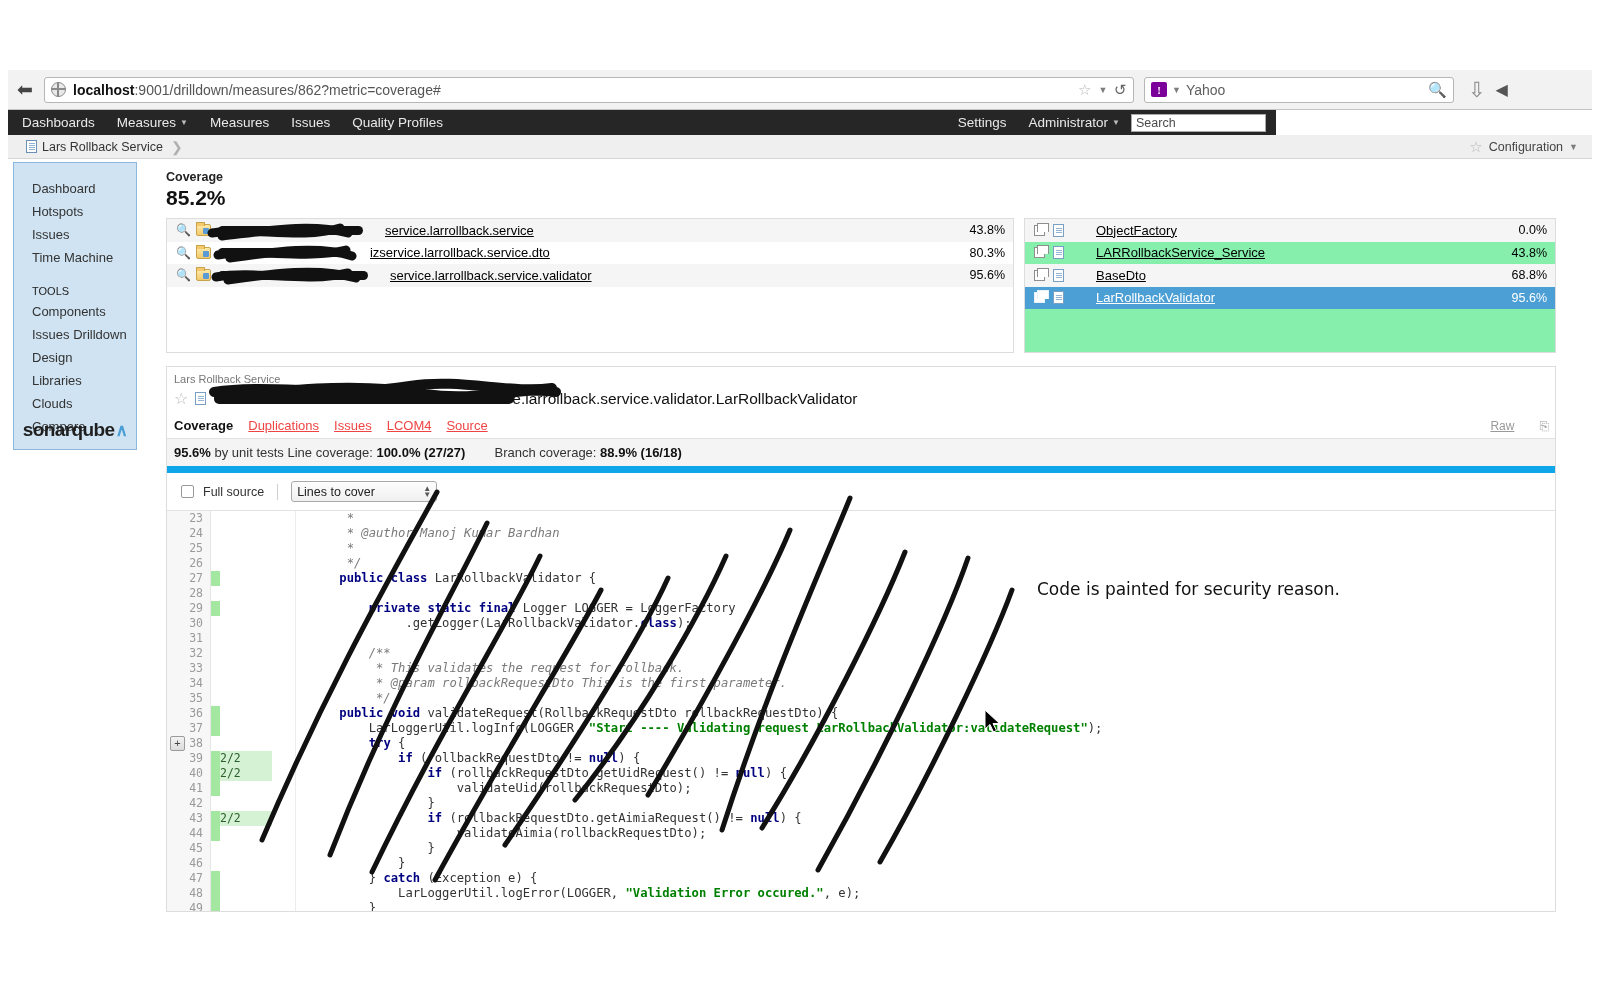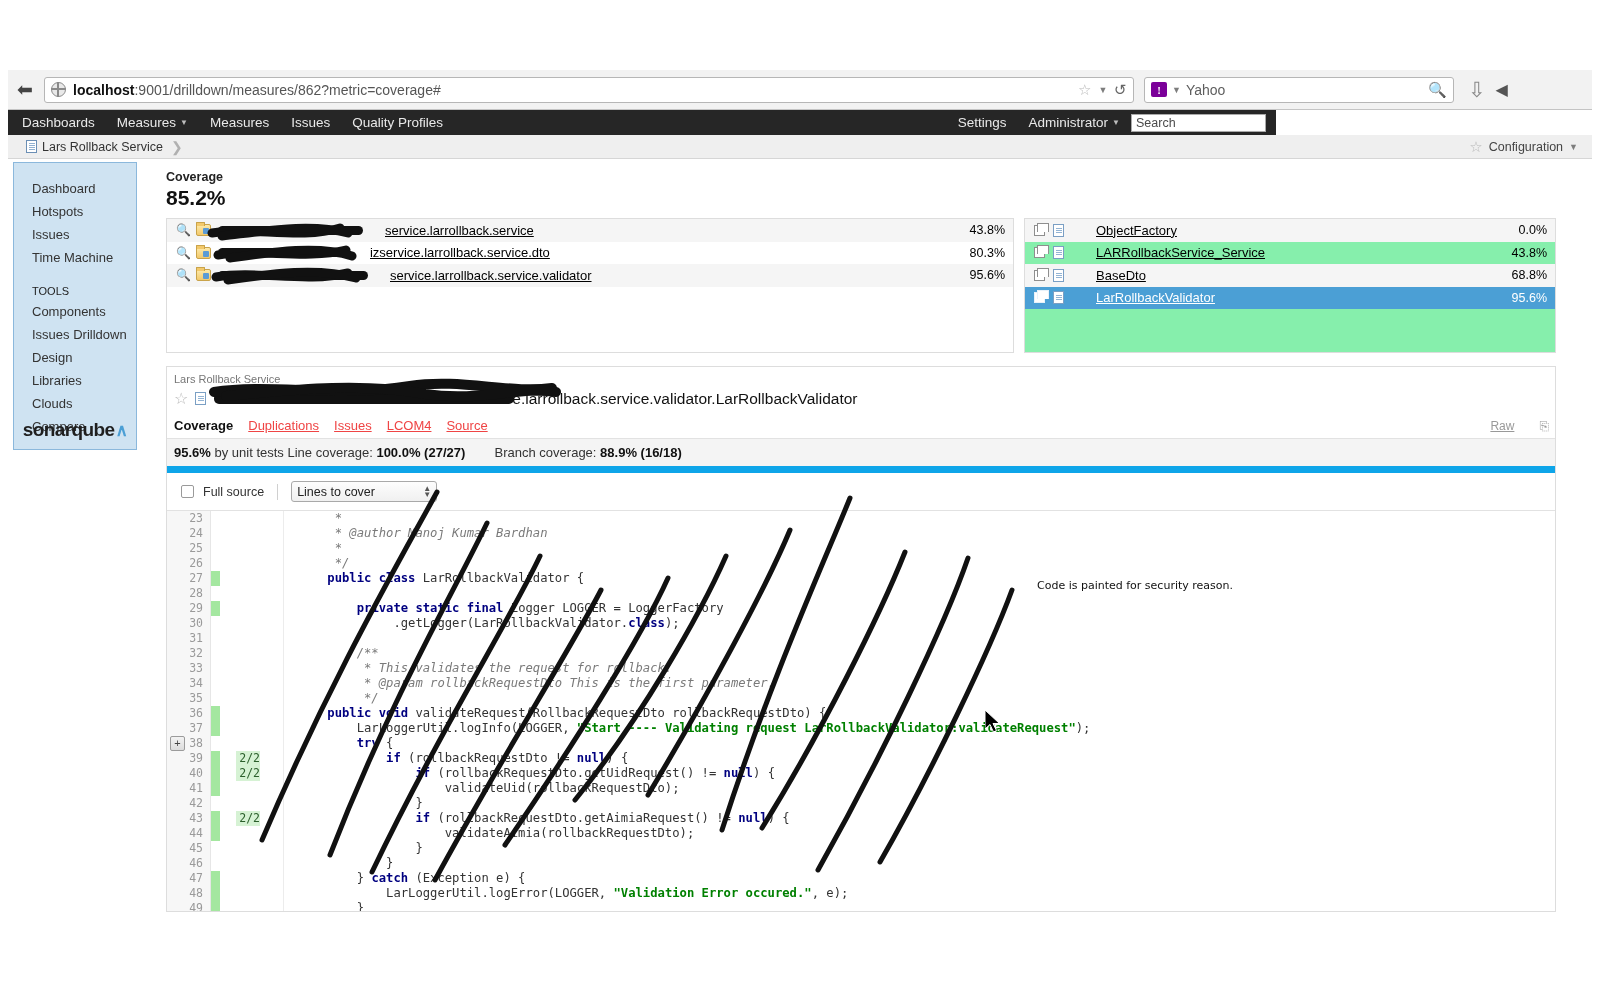--- a/index.html
+++ b/index.html
@@ -211,37 +211,37 @@
   #code-wrap { position: relative; height: 418px; overflow: hidden; background: #fff; }
   .code-line { display: flex; height: 15px; font-family: "DejaVu Sans Mono", monospace; font-size: 12.2px; }
   .ln {
     width: 44px; text-align: right; padding-right: 7px; color: #9a9a9a;
     background: #f7f7f7; border-right: 1px solid #e6e6e6; font-size: 11.5px;
     line-height: 15px; flex: none;
   }
   .cov { width: 9px; flex: none; }
   .cov.green { background: #a4e7a0; }
   .branch {
-    width: 24px; flex: none; font-size: 11.5px; line-height: 15px;
-    text-align: right; color: #2b5f2b; background: #d6f2d4; margin-left: 16px;
+    width: 52px; flex: none; font-size: 11.5px; line-height: 15px;
+    text-align: left; color: #2b5f2b; background: #d6f2d4;
   }
   .branch.empty { background: transparent; }
   .gutter-gap { width: 24px; flex: none; background:#fff; border-right: 1px solid #ececec;}
   .src { padding-left: 14px; white-space: pre; line-height: 15px; color: #333; }
   .kw { color: #000080; font-weight: bold; }
   .cm { color: #7a7a7a; font-style: italic; }
   .st { color: #008000; font-weight: bold; }
   .expand-btn {
     position: absolute; left: 3px; width: 15px; height: 15px;
     background: linear-gradient(#f3f3f3,#dcdcdc); border: 1px solid #9b9b9b;
     border-radius: 2px; font-size: 11px; line-height: 13px; text-align: center;
     color: #444; cursor: pointer;
   }
   #painted-note {
-    position: absolute; left: 870px; top: 68px; font-size: 11px; color: #111;
+    position: absolute; left: 870px; top: 68px; font-size: 17px; color: #111;
     font-family: "DejaVu Sans", sans-serif;
   }
   #scribbles { position: absolute; left: 0; top: 0; pointer-events: none; }
   #cursor-arrow { position: absolute; left: 820px; top: 227px; }
 </style>
 </head>
 <body>
 
 <div id="browser-chrome">
   <div id="back-btn">⬅</div>

